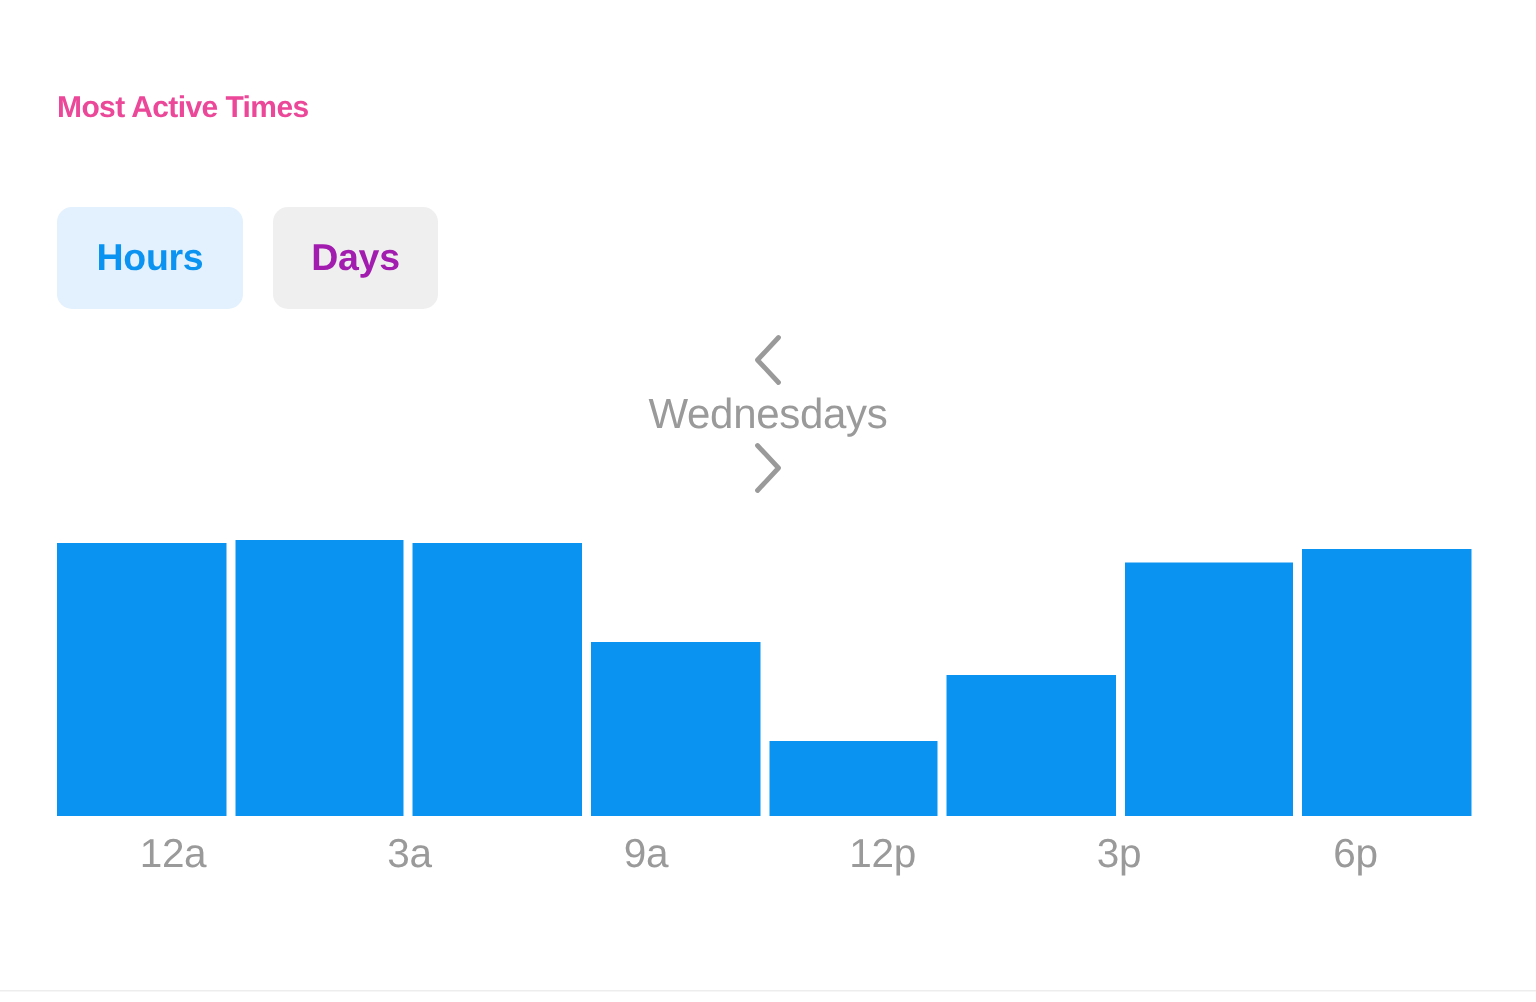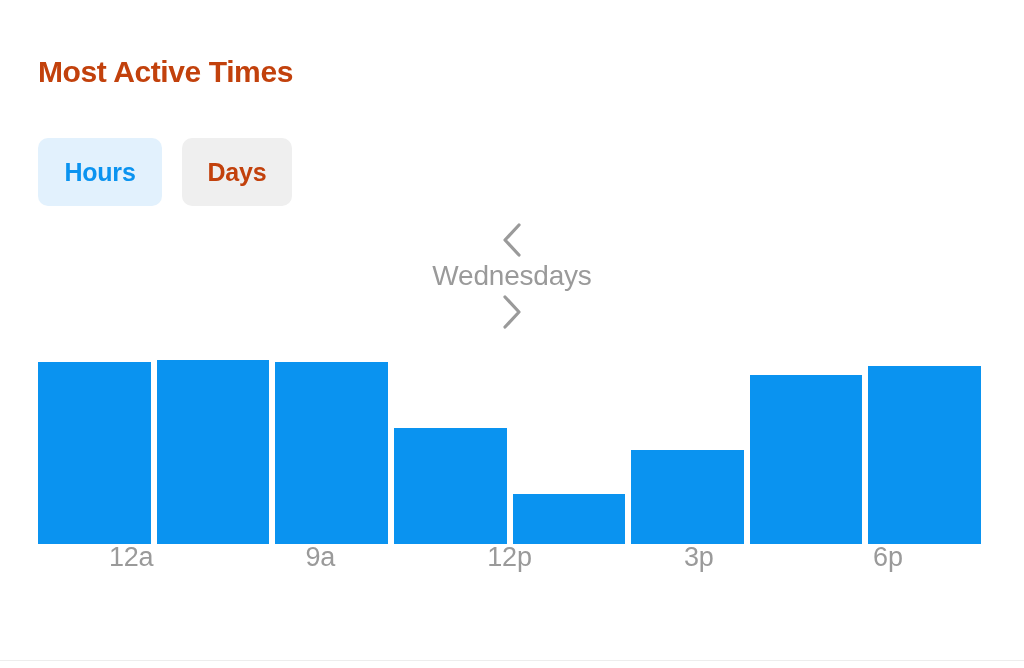--- a/index.html
+++ b/index.html
@@ -18,24 +18,24 @@
     height: 668px;
     background: #ffffff;
     padding: 0;
   }
 
   
   .panel-title {
     position: absolute;
     left: 38px;
     top: 52px;
-    font-size: 30px;
+    font-size: 20px;
     font-weight: 700;
     letter-spacing: -0.4px;
-    color: #c2410c;
+    color: #ec4899;
     line-height: 40px;
     white-space: nowrap;
   }
 
   
   .toggle-row {
     position: absolute;
     left: 38px;
     top: 138px;
     display: flex;
@@ -59,21 +59,21 @@
   }
 
   .toggle-btn.active {
     background: #e2f1fd;
     color: #0a93f0;
     min-width: 124px;
   }
 
   .toggle-btn.inactive {
     background: #efefef;
-    color: #c2410c;
+    color: #a21caf;
     min-width: 110px;
   }
 
   
   .day-nav {
     position: absolute;
     left: 0;
     right: 0;
     top: 248px;
     height: 56px;
@@ -137,21 +137,21 @@
 
   .bar {
     width: 100%;
     background: #0a93f0;
     border-radius: 0;
   }
 
   .x-axis {
     position: absolute;
     left: 0;
-    top: 168px;
+    top: 180px;
     width: 943px;
     display: flex;
     gap: 3px;
   }
 
   .x-cell {
     flex: 1 1 0;
     text-align: center;
     font-size: 27px;
     font-weight: 400;
@@ -224,20 +224,21 @@
         </div>
         <div class="bar-cell">
           <div class="bar" style="height: 92%; background: rgb(10, 147, 240);"></div>
         </div>
         <div class="bar-cell">
           <div class="bar" style="height: 97%; background: rgb(10, 147, 240);"></div>
         </div>
       </div>
     <div class="x-axis">
         <div class="x-cell">12a</div>
+        <div class="x-cell">3a</div>
         <div class="x-cell">9a</div>
         <div class="x-cell">12p</div>
         <div class="x-cell">3p</div>
         <div class="x-cell">6p</div>
       </div>
   </div>
 
   <div class="bottom-divider"></div>
 </div>
 

